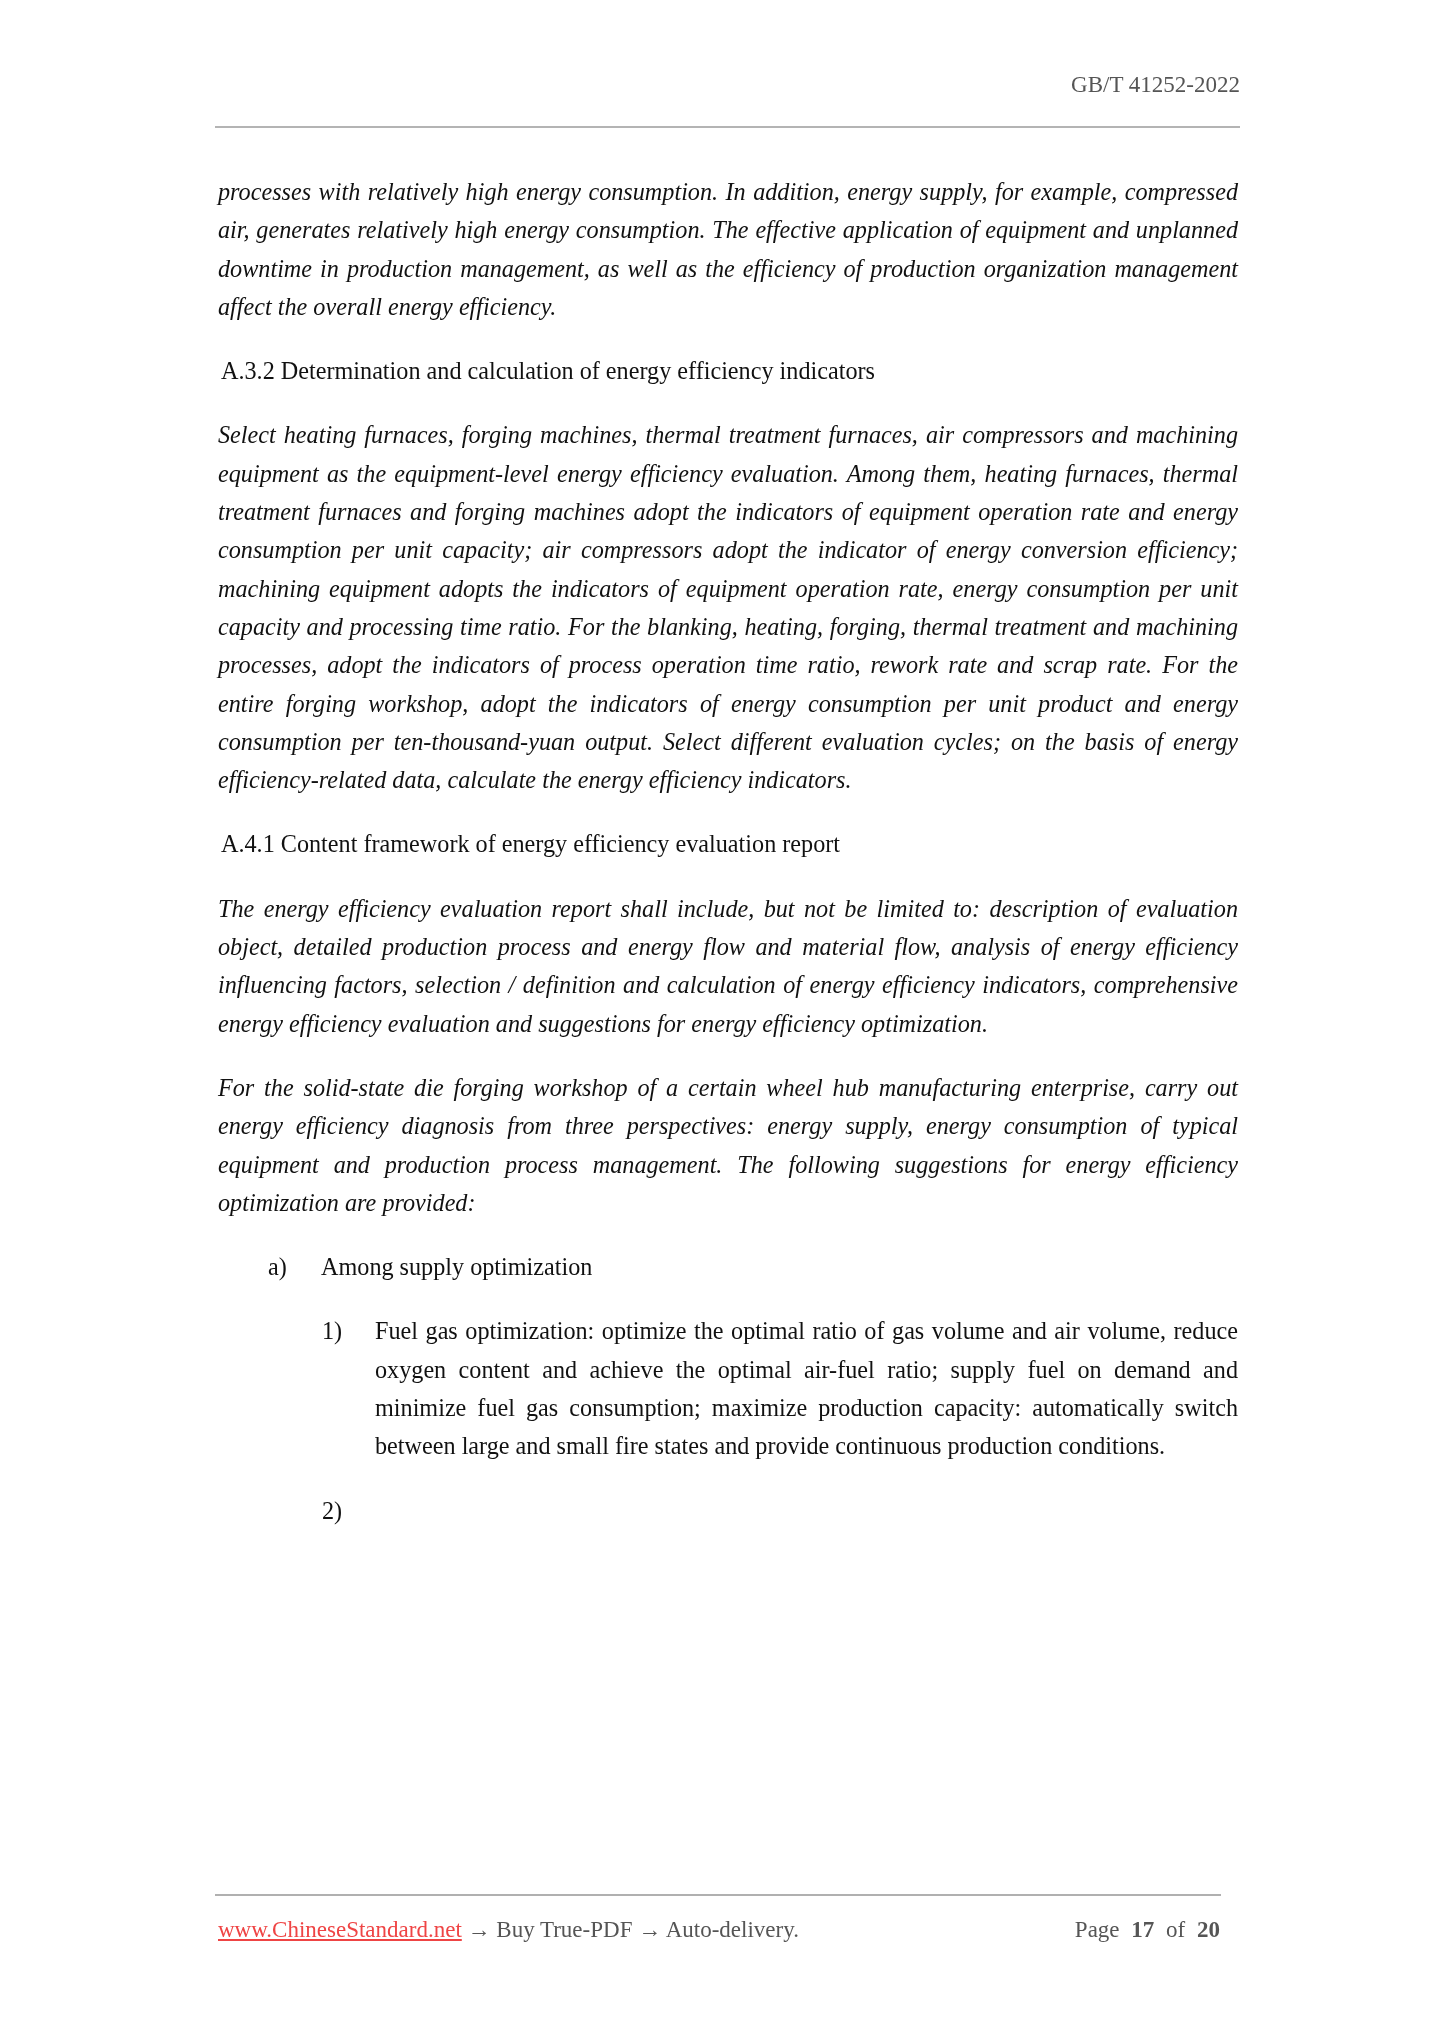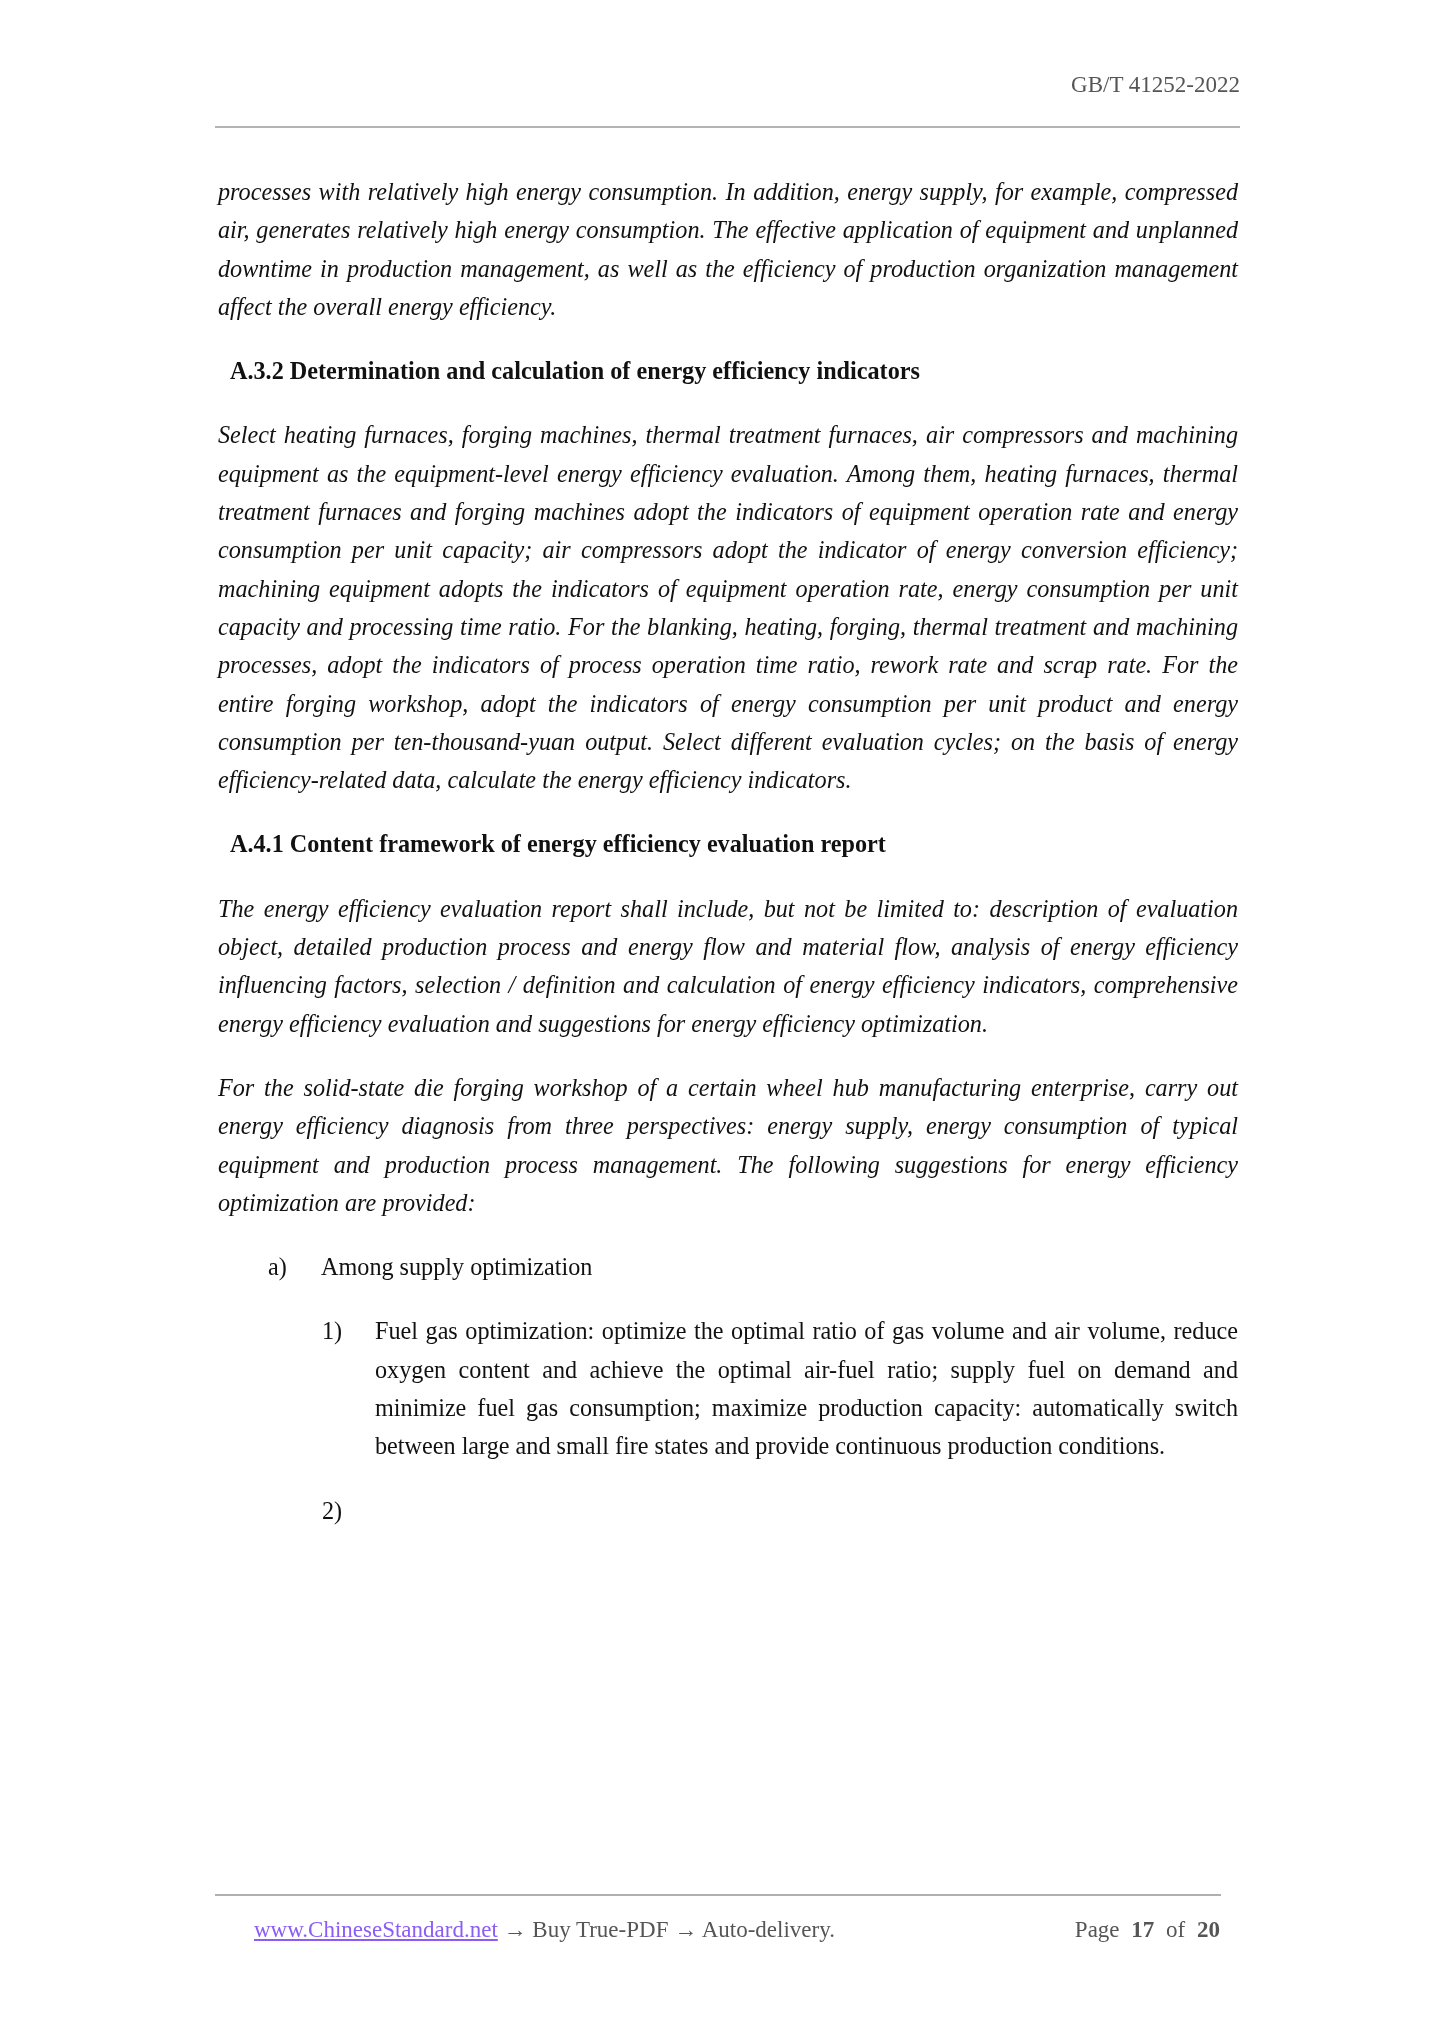--- a/index.html
+++ b/index.html
@@ -5,30 +5,30 @@
   html, body { margin: 0; padding: 0; background: #ffffff; }
   body { width: 1445px; height: 2044px; position: relative; overflow: hidden;
          font-family: "Liberation Serif", "DejaVu Serif", serif; color: #111; }
   .page-header { position: absolute; left: 215px; top: 72px; width: 1025px; text-align: right;
                  font-size: 23px; color: #555; }
   .header-rule { position: absolute; left: 215px; top: 126px; width: 1025px; height: 0;
                  border-top: 2px solid #b4b4b4; }
   .body { position: absolute; left: 218px; top: 173px; width: 1020px; }
   p, .li-text { margin: 0; font-size: 24.2px; line-height: 38.3px; text-align: justify; }
   .para { margin-bottom: 26px; font-style: italic; }
-  h3 { margin: 0 0 26px 12px; font-size: 24.2px; line-height: 38.3px; font-weight: bold; }
+  h3 { margin: 0 0 26px 3px; font-size: 24.2px; line-height: 38.3px; font-weight: normal; }
   .list-a { position: relative; padding-left: 103px; margin-bottom: 26px; }
   .list-a .marker { position: absolute; left: 50px; top: 0; font-size: 24.2px; line-height: 38.3px; }
   .list-1 { position: relative; padding-left: 157px; margin-bottom: 26px; }
   .list-1 .marker { position: absolute; left: 104px; top: 0; font-size: 24.2px; line-height: 38.3px; }
   .footer-rule { position: absolute; left: 215px; top: 1894px; width: 1006px; height: 0;
                  border-top: 2px solid #b0b0b0; }
   .footer { position: absolute; left: 218px; top: 1917px; width: 1002px; font-size: 23px; color: #555;
             display: flex; justify-content: space-between; align-items: baseline; }
-  .footer a { color: #8b5cf6; text-decoration: underline; margin-left: 36px; }
+  .footer a { color: #ef4444; text-decoration: underline; }
   .footer .pnum { font-weight: bold; }
   .footer .pg span { margin-left: 6px; }
 </style>
 </head>
 <body>
 
 <div class="page-header">GB/T 41252-2022</div>
 <div class="header-rule"></div>
 
 <div class="body">

